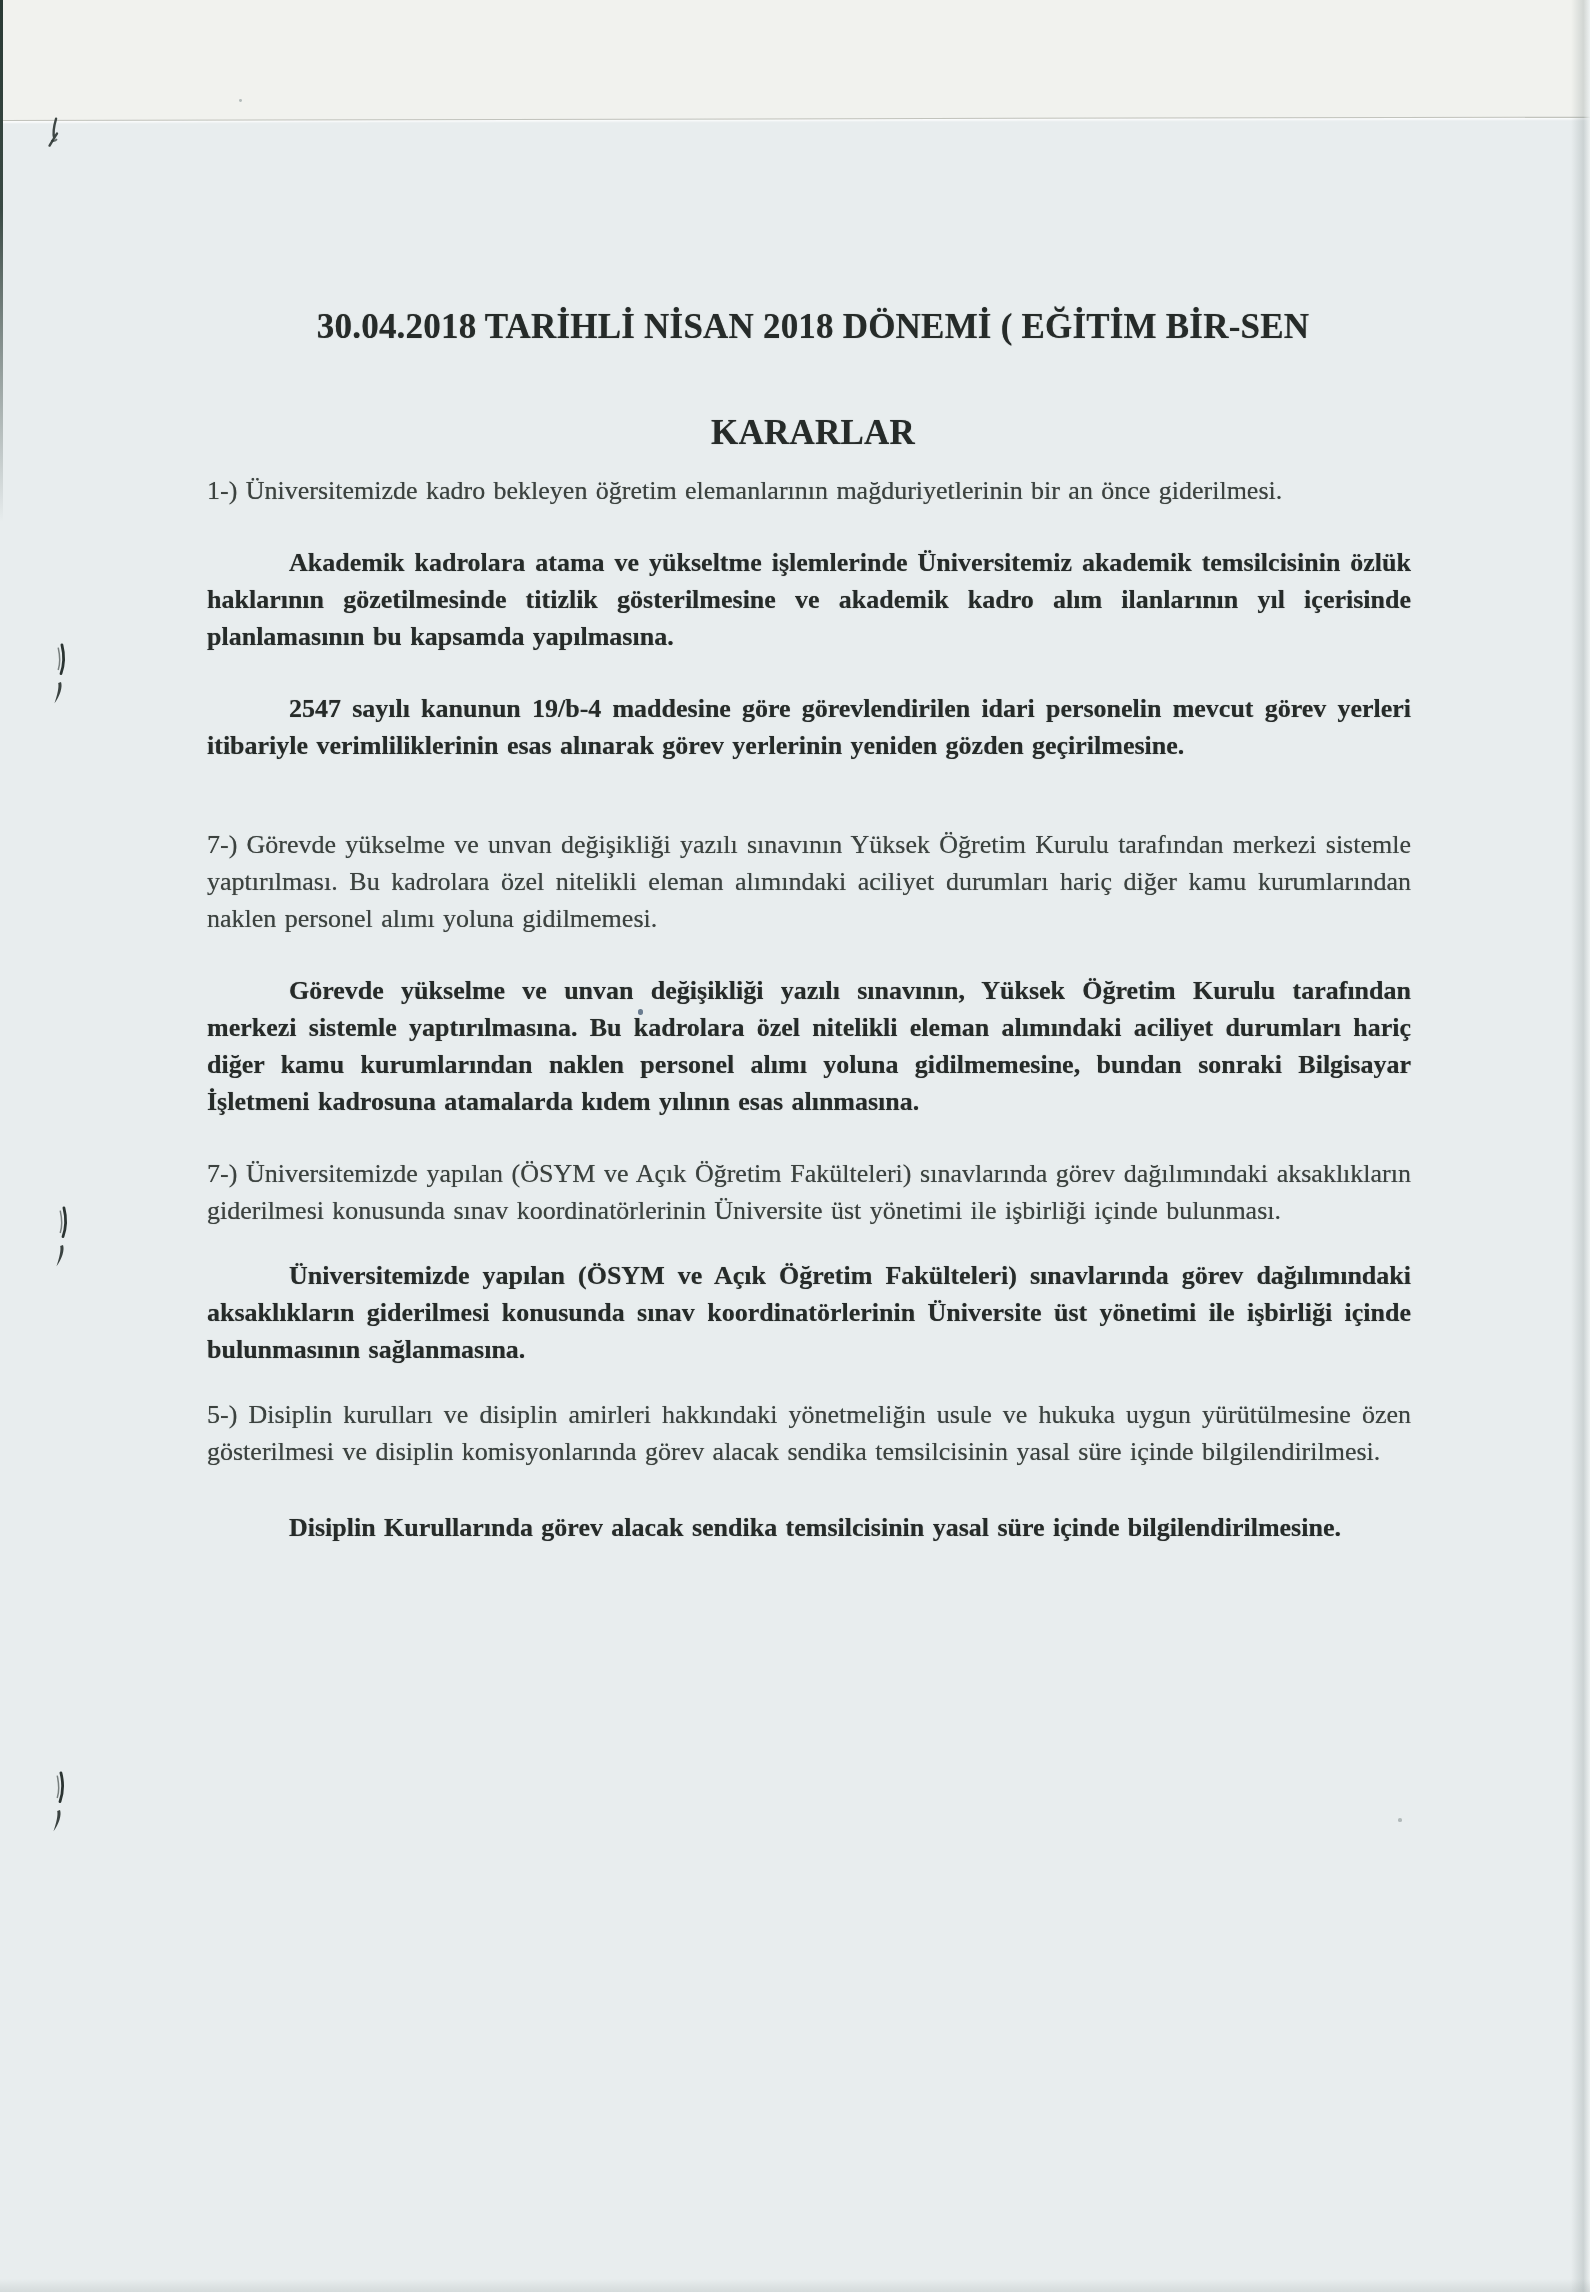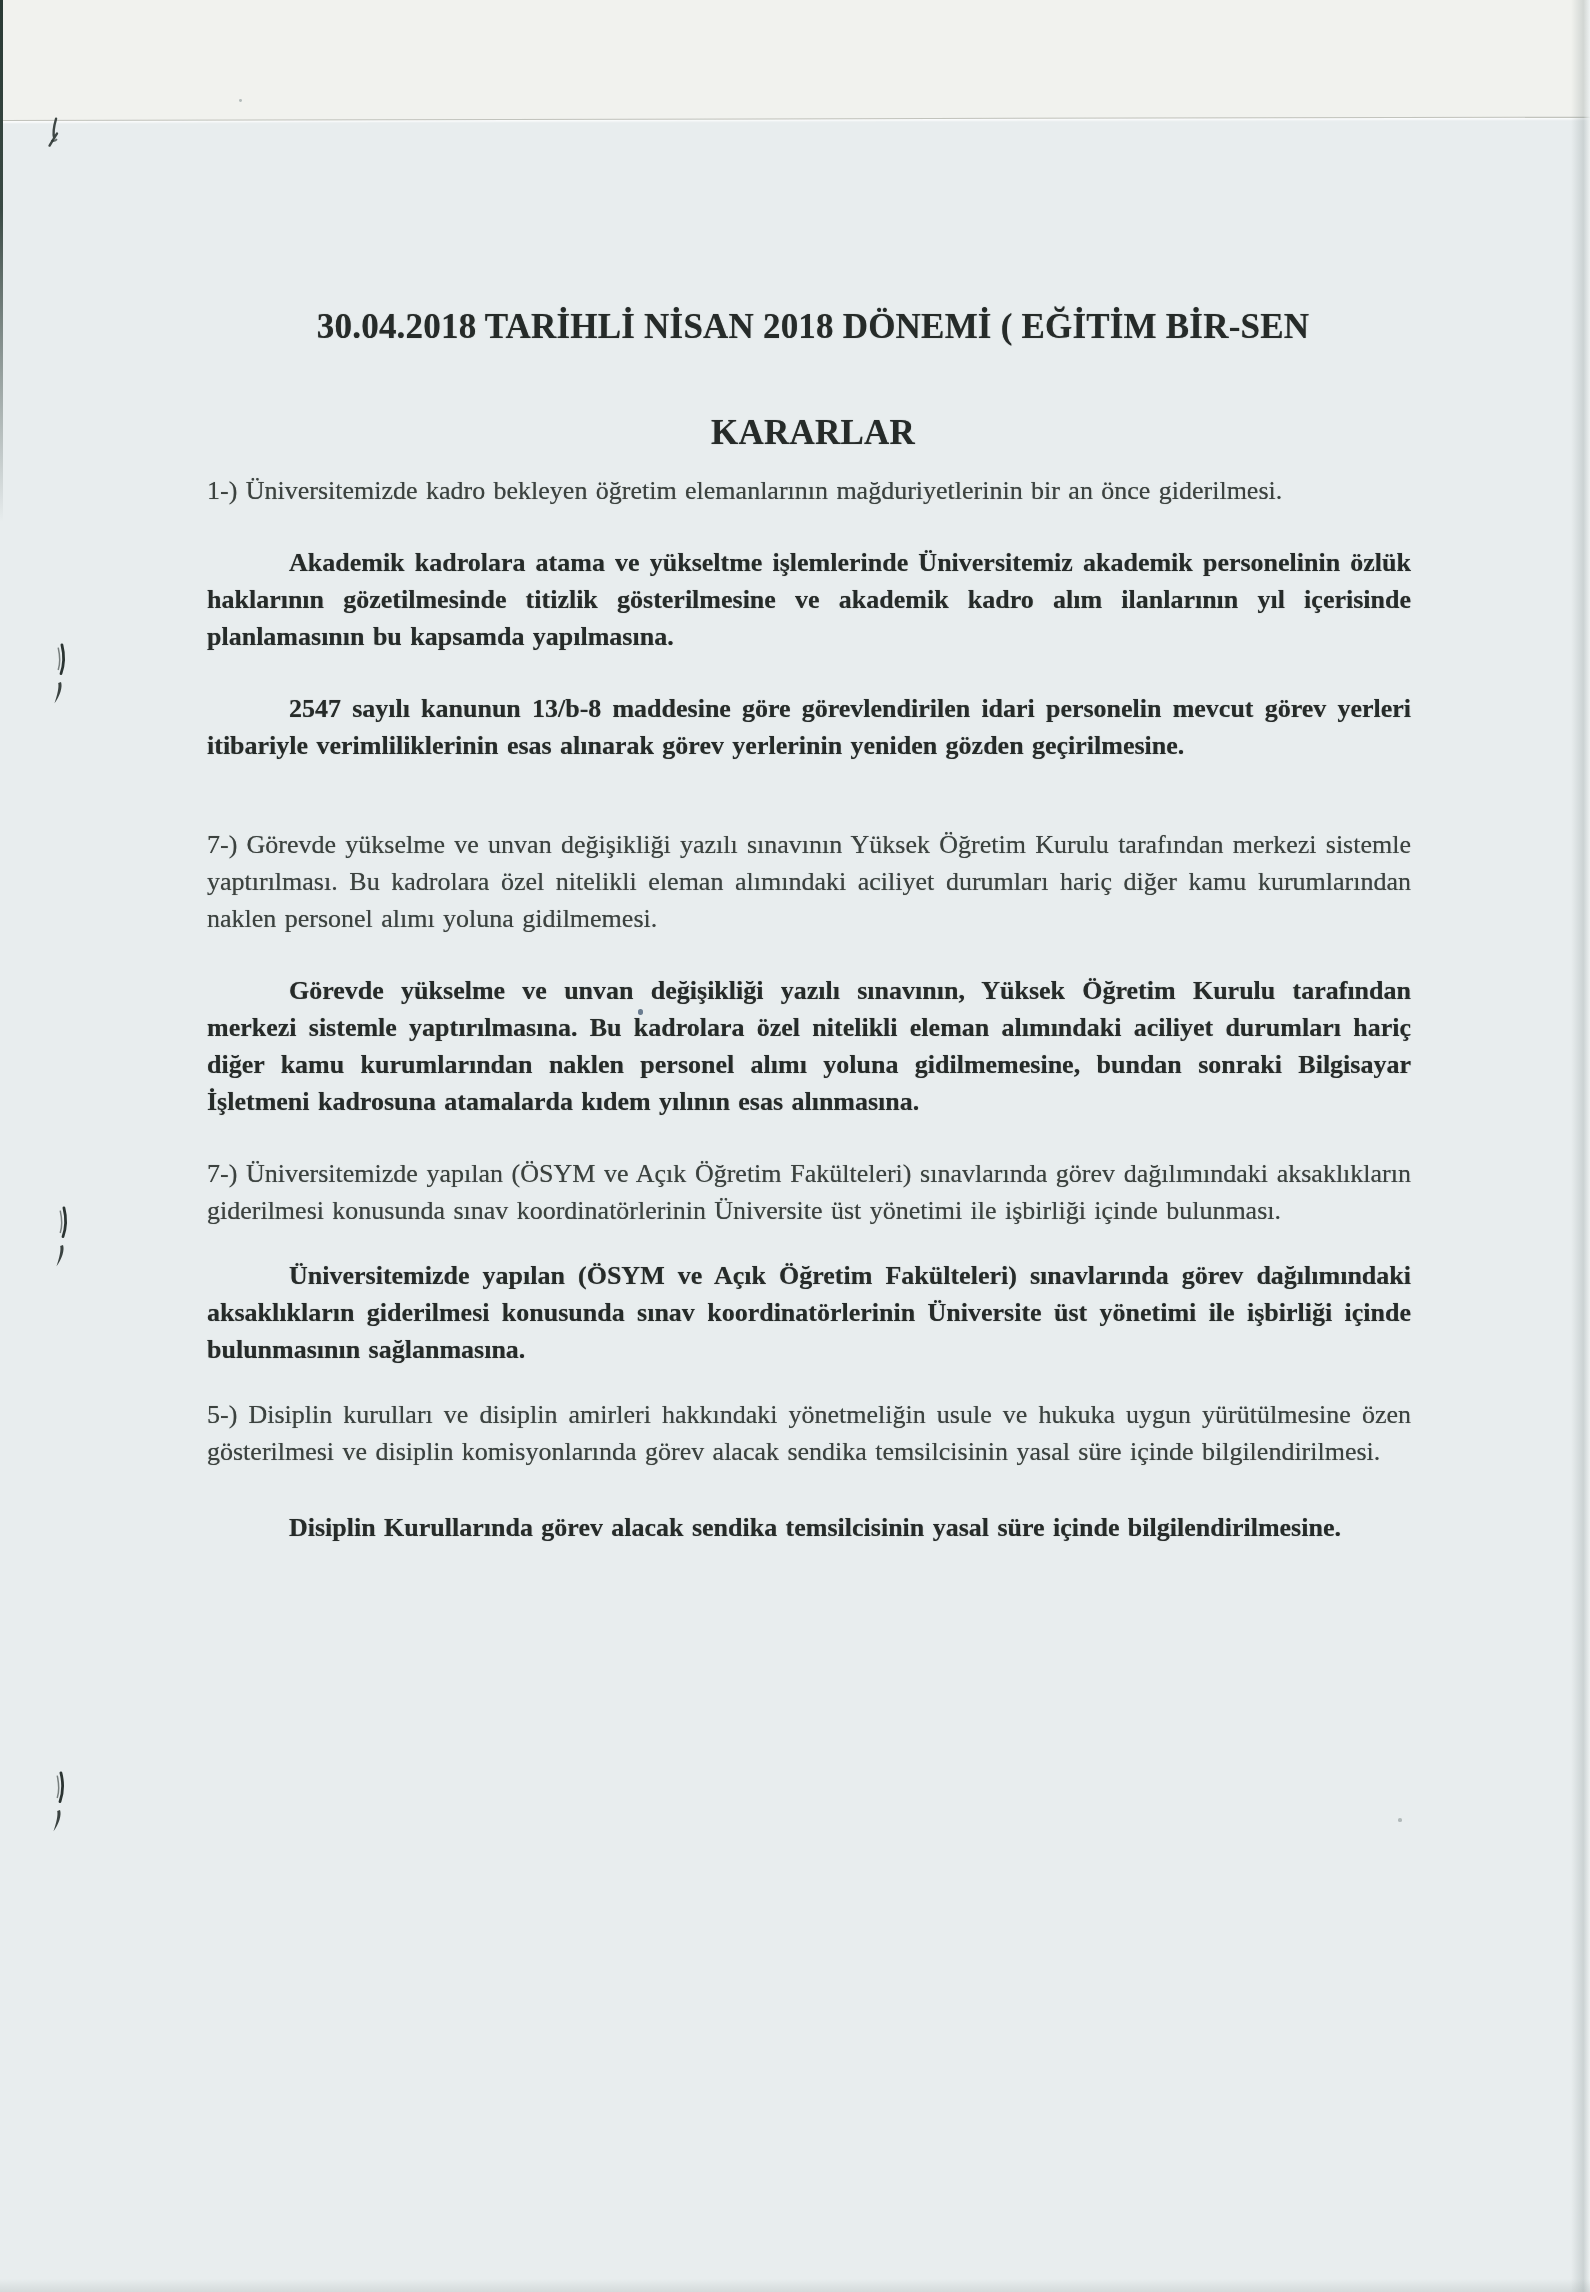--- a/index.html
+++ b/index.html
@@ -123,22 +123,22 @@
   <div class="speck speck-3"></div>
 
   <div class="content">
     <h1 class="doc-title">
       <span>30.04.2018 TARİHLİ  NİSAN 2018 DÖNEMİ ( EĞİTİM BİR-SEN</span><br>
       <br>
       <span>KARARLAR</span>
     </h1>
 
     <p class="para">1-) Üniversitemizde kadro bekleyen öğretim elemanlarının mağduriyetlerinin bir an önce giderilmesi.</p>
-    <p class="para decision">Akademik kadrolara atama ve yükseltme işlemlerinde Üniversitemiz akademik personelinin özlük haklarının gözetilmesinde titizlik gösterilmesine ve akademik kadro alım ilanlarının yıl içerisinde planlamasının bu kapsamda yapılmasına.</p>
-    <p class="para decision mb-lg">2547 sayılı kanunun 13/b-8 maddesine göre görevlendirilen idari personelin mevcut görev yerleri itibariyle verimliliklerinin esas alınarak görev yerlerinin yeniden gözden geçirilmesine.</p>
+    <p class="para decision">Akademik kadrolara atama ve yükseltme işlemlerinde Üniversitemiz akademik temsilcisinin özlük haklarının gözetilmesinde titizlik gösterilmesine ve akademik kadro alım ilanlarının yıl içerisinde planlamasının bu kapsamda yapılmasına.</p>
+    <p class="para decision mb-lg">2547 sayılı kanunun 19/b-4 maddesine göre görevlendirilen idari personelin mevcut görev yerleri itibariyle verimliliklerinin esas alınarak görev yerlerinin yeniden gözden geçirilmesine.</p>
     <p class="para">7-) Görevde yükselme ve unvan değişikliği yazılı sınavının Yüksek Öğretim Kurulu tarafından merkezi sistemle yaptırılması. Bu kadrolara özel nitelikli eleman alımındaki aciliyet durumları hariç diğer kamu kurumlarından naklen personel alımı yoluna gidilmemesi.</p>
     <p class="para decision">Görevde yükselme ve unvan değişikliği yazılı sınavının, Yüksek Öğretim Kurulu tarafından merkezi sistemle yaptırılmasına. Bu kadrolara özel nitelikli eleman alımındaki aciliyet durumları hariç diğer kamu kurumlarından naklen personel alımı yoluna gidilmemesine, bundan sonraki Bilgisayar İşletmeni kadrosuna atamalarda kıdem yılının esas alınmasına.</p>
     <p class="para mb-sm">7-) Üniversitemizde yapılan (ÖSYM ve Açık Öğretim Fakülteleri) sınavlarında görev dağılımındaki aksaklıkların giderilmesi konusunda sınav koordinatörlerinin Üniversite üst yönetimi ile işbirliği içinde bulunması.</p>
     <p class="para decision mb-sm">Üniversitemizde yapılan (ÖSYM ve Açık Öğretim Fakülteleri) sınavlarında görev dağılımındaki aksaklıkların giderilmesi konusunda sınav koordinatörlerinin Üniversite üst yönetimi ile işbirliği içinde bulunmasının sağlanmasına.</p>
     <p class="para mb-md">5-) Disiplin kurulları ve disiplin amirleri hakkındaki yönetmeliğin usule ve hukuka uygun yürütülmesine özen gösterilmesi ve disiplin komisyonlarında görev alacak sendika temsilcisinin yasal süre içinde bilgilendirilmesi.</p>
     <p class="para decision">Disiplin Kurullarında görev alacak sendika temsilcisinin yasal süre içinde bilgilendirilmesine.</p>
   </div>
 
 </div>
 

